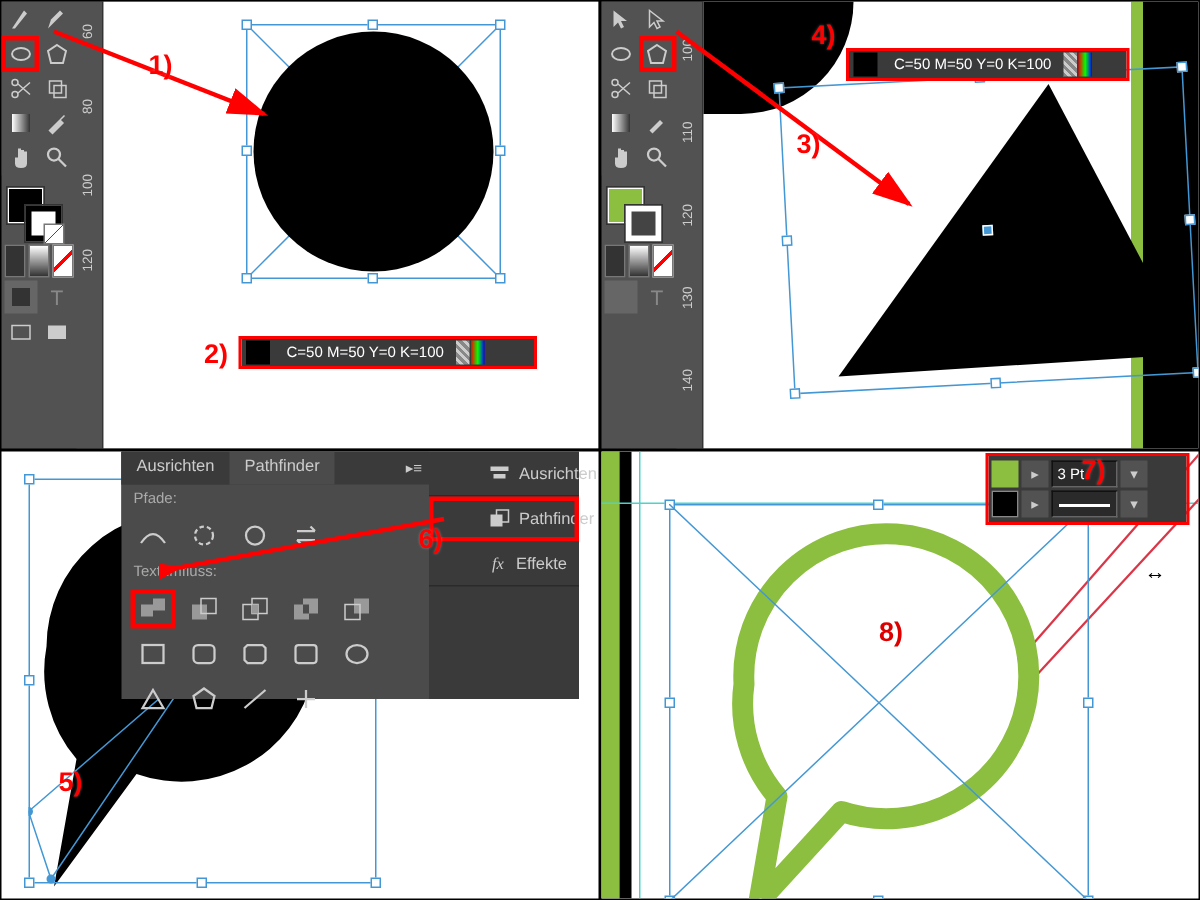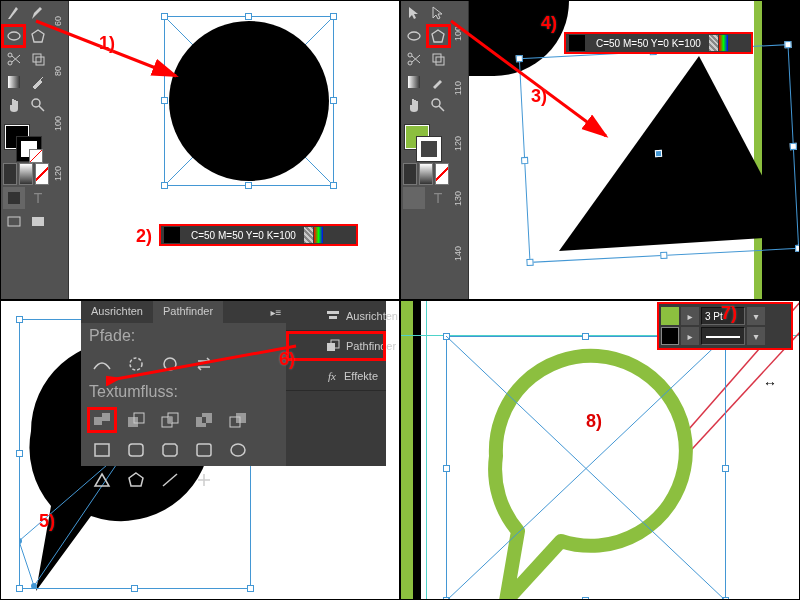--- a/index.html
+++ b/index.html
@@ -48,21 +48,21 @@
   .colorbar .sw { width: 16px; height: 16px; background: #000; margin: 0 3px; }
   .colorbar .txt { color: #fff; font-size: 10px; padding: 0 8px; }
   .colorbar .end { display: flex; gap: 1px; }
   .colorbar .end > div { width: 9px; height: 16px; }
   .hatch { background: repeating-linear-gradient(45deg,#888,#888 2px,#ccc 2px,#ccc 4px); }
   .rainbow { background: linear-gradient(90deg,#f00,#0f0,#00f); }
   .pfpanel { width: 220px; background: #4b4b4b; color: #ccc; }
   .pftabs { display: flex; background: #3a3a3a; height: 22px; }
   .pftab { padding: 4px 10px; font-size: 11px; background: #3a3a3a; }
   .pftab.active { background: #4b4b4b; }
-  .pfsection { padding: 4px 8px; font-size: 16px; color: #aaa; }
+  .pfsection { padding: 4px 8px; font-size: 10px; color: #aaa; }
   .pficons { display: flex; gap: 8px; padding: 4px 8px; }
   .pficon { width: 26px; height: 22px; display: flex; align-items: center; justify-content: center; cursor: pointer; border: 1px solid transparent; }
   .pficon.highlighted { outline: 3px solid #f00; outline-offset: -1px; }
   .pficon svg { width: 20px; height: 18px; }
   
   .sidepanel { width: 100px; background: #3a3a3a; }
   .siderow { display: flex; align-items: center; height: 30px; padding: 0 8px; gap: 6px; color: #ccc; font-size: 11px; border-bottom: 1px solid #2a2a2a; cursor: pointer; }
   .siderow.highlighted { outline: 3px solid #f00; outline-offset: -3px; }
   .siderow .ic { width: 16px; height: 16px; display: flex; align-items: center; justify-content: center; margin-left: 32px; }
   

